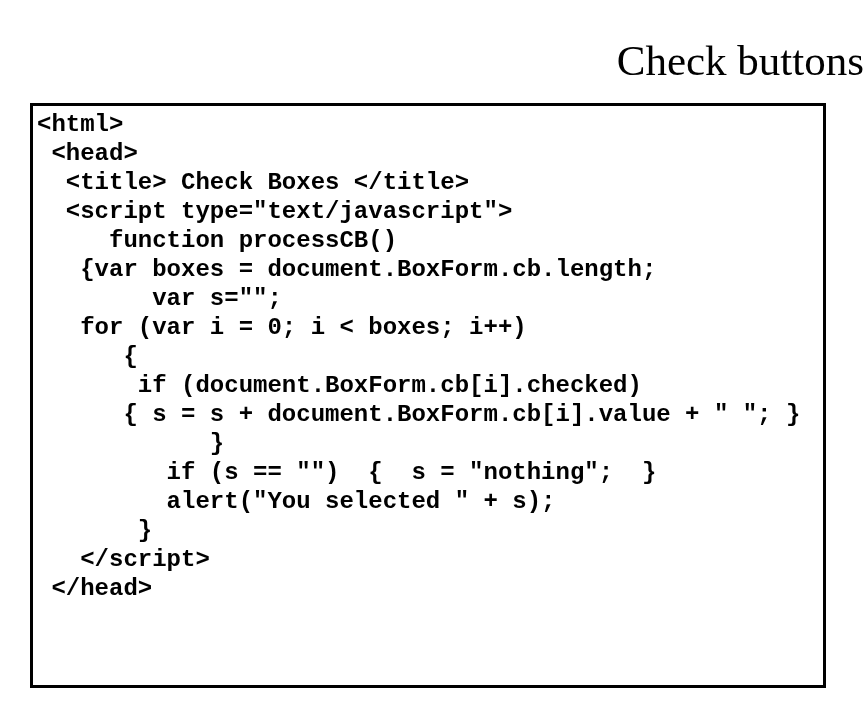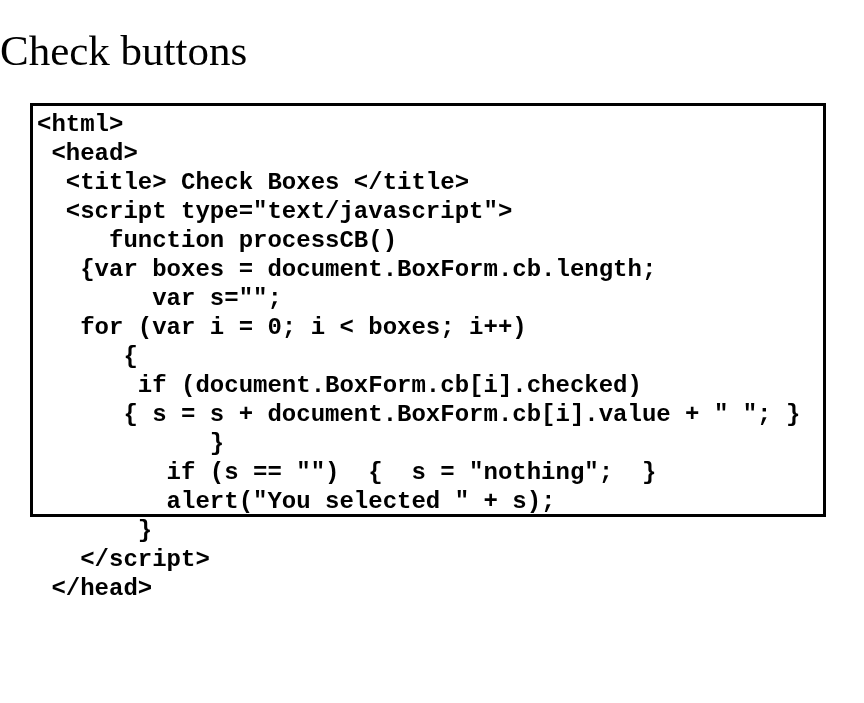--- a/index.html
+++ b/index.html
@@ -10,34 +10,34 @@
   body {
     width: 864px;
     height: 703px;
     position: relative;
     font-family: "Liberation Sans", sans-serif;
     color: #000000;
     overflow: hidden;
   }
   .title {
     margin: 0;
-    padding-top: 27px;
-    text-align: left;
+    padding-top: 37px;
+    text-align: right;
     font-family: "Liberation Serif", serif;
     font-weight: 400;
     font-size: 43px;
     line-height: 48px;
     color: #000000;
   }
   .code-box {
     position: absolute;
     left: 30px;
     top: 103px;
     width: 796px;
-    height: 414px;
+    height: 585px;
     border: 3px solid #000000;
     box-sizing: border-box;
     background: #ffffff;
   }
   .code {
     margin: 0;
     padding: 4px 0 0 4px;
     font-family: "Liberation Mono", "DejaVu Sans Mono", monospace;
     font-weight: bold;
     font-size: 24px;

